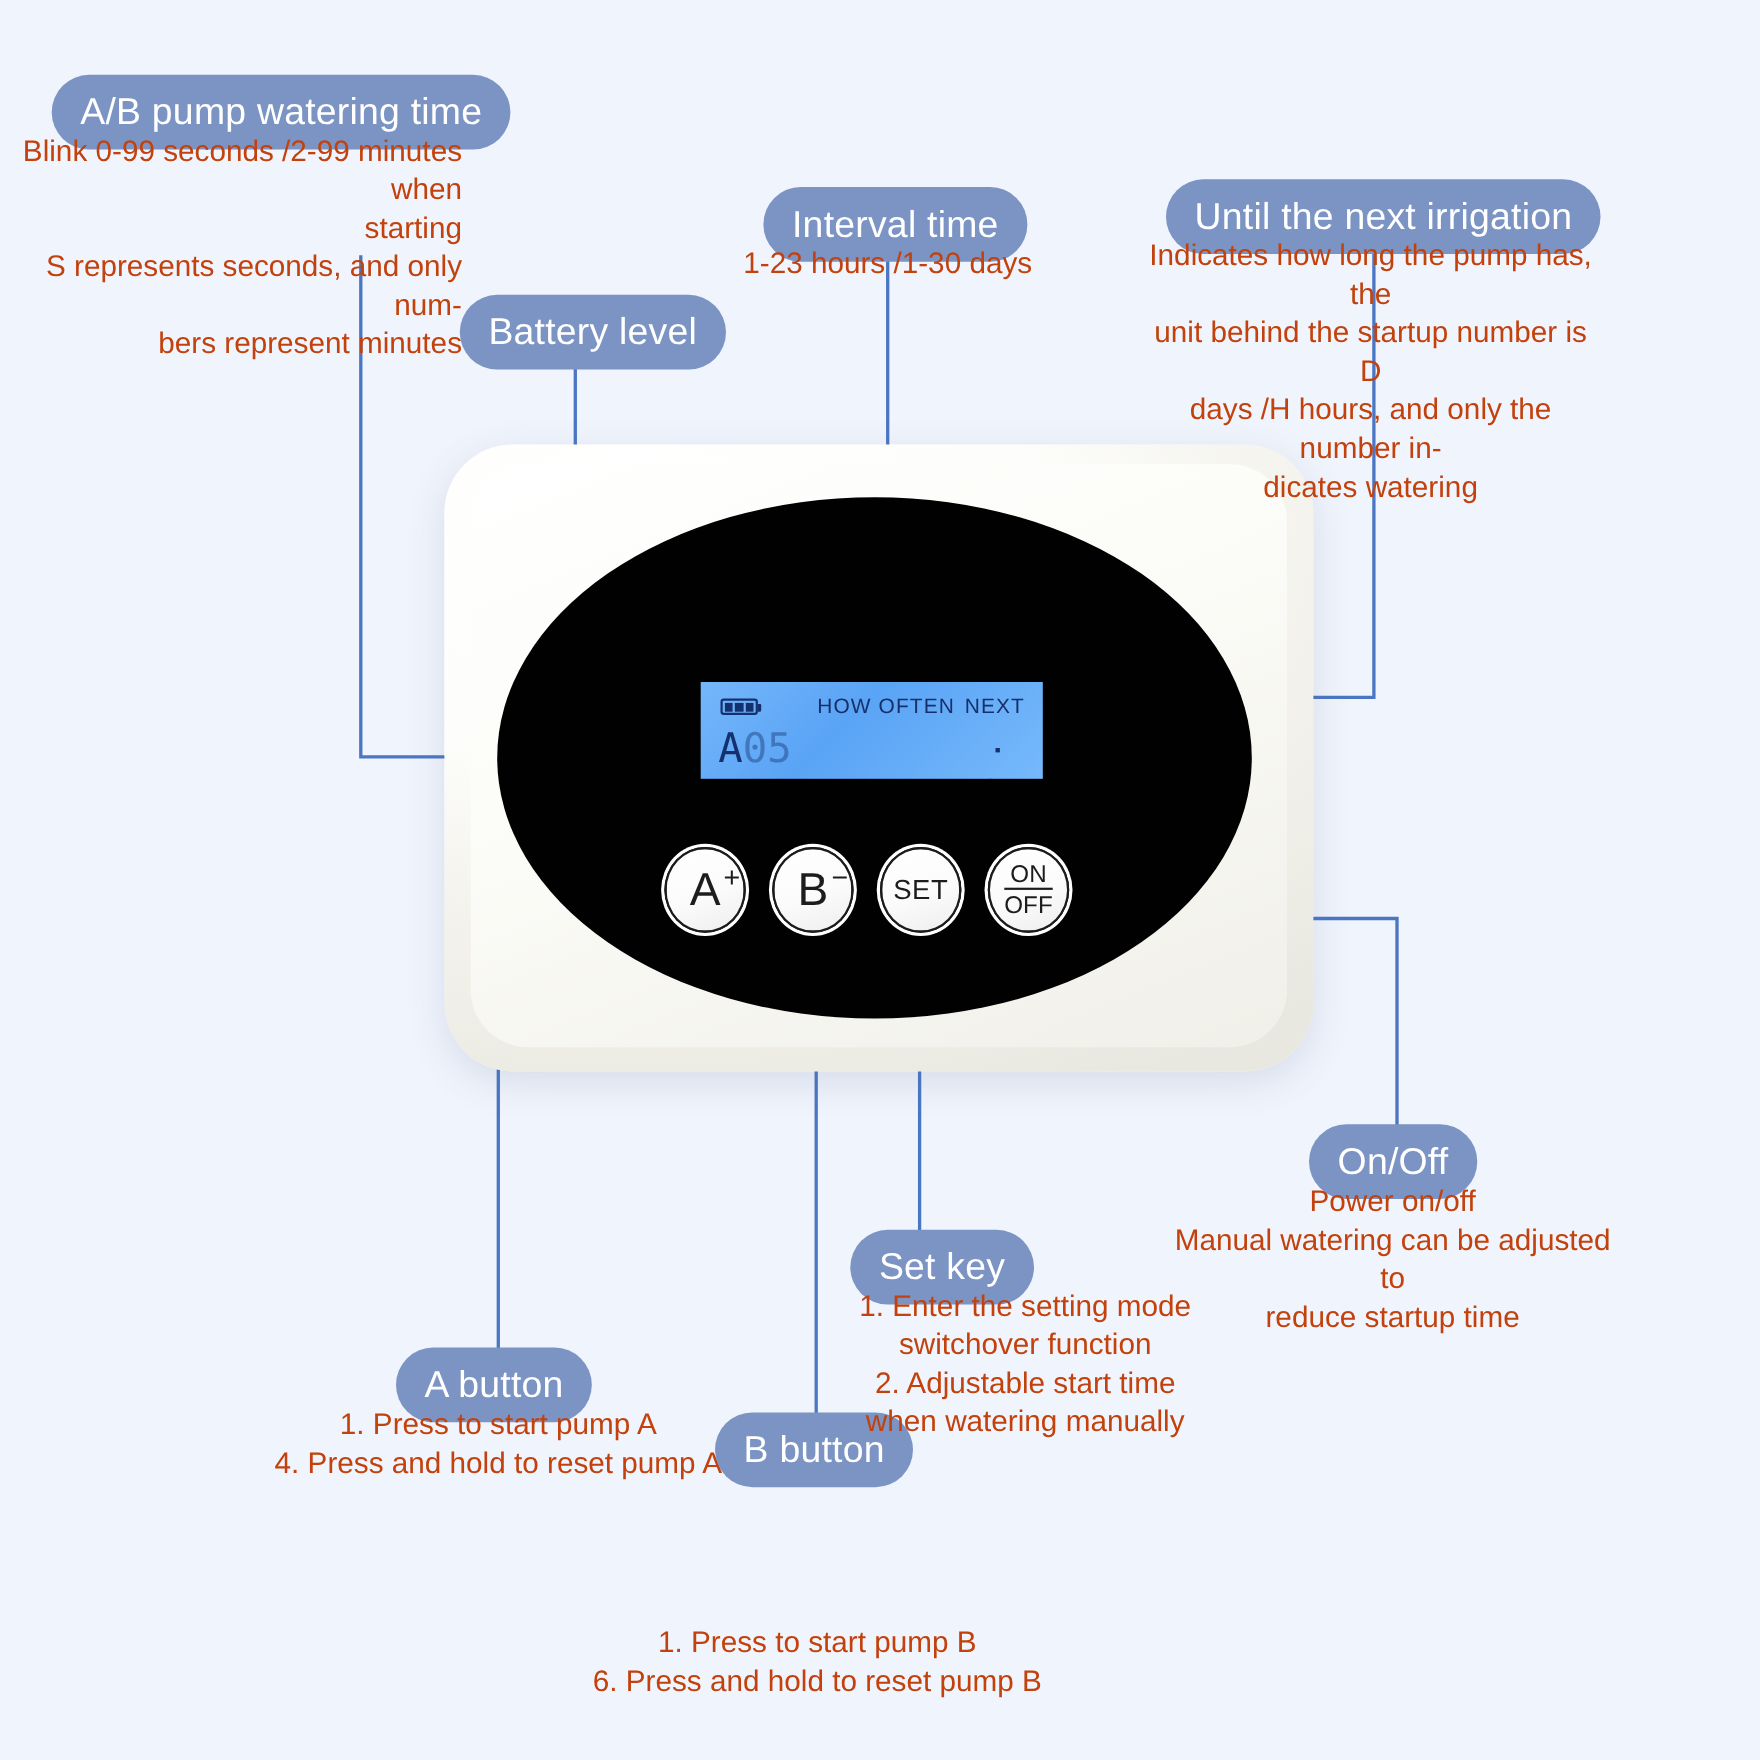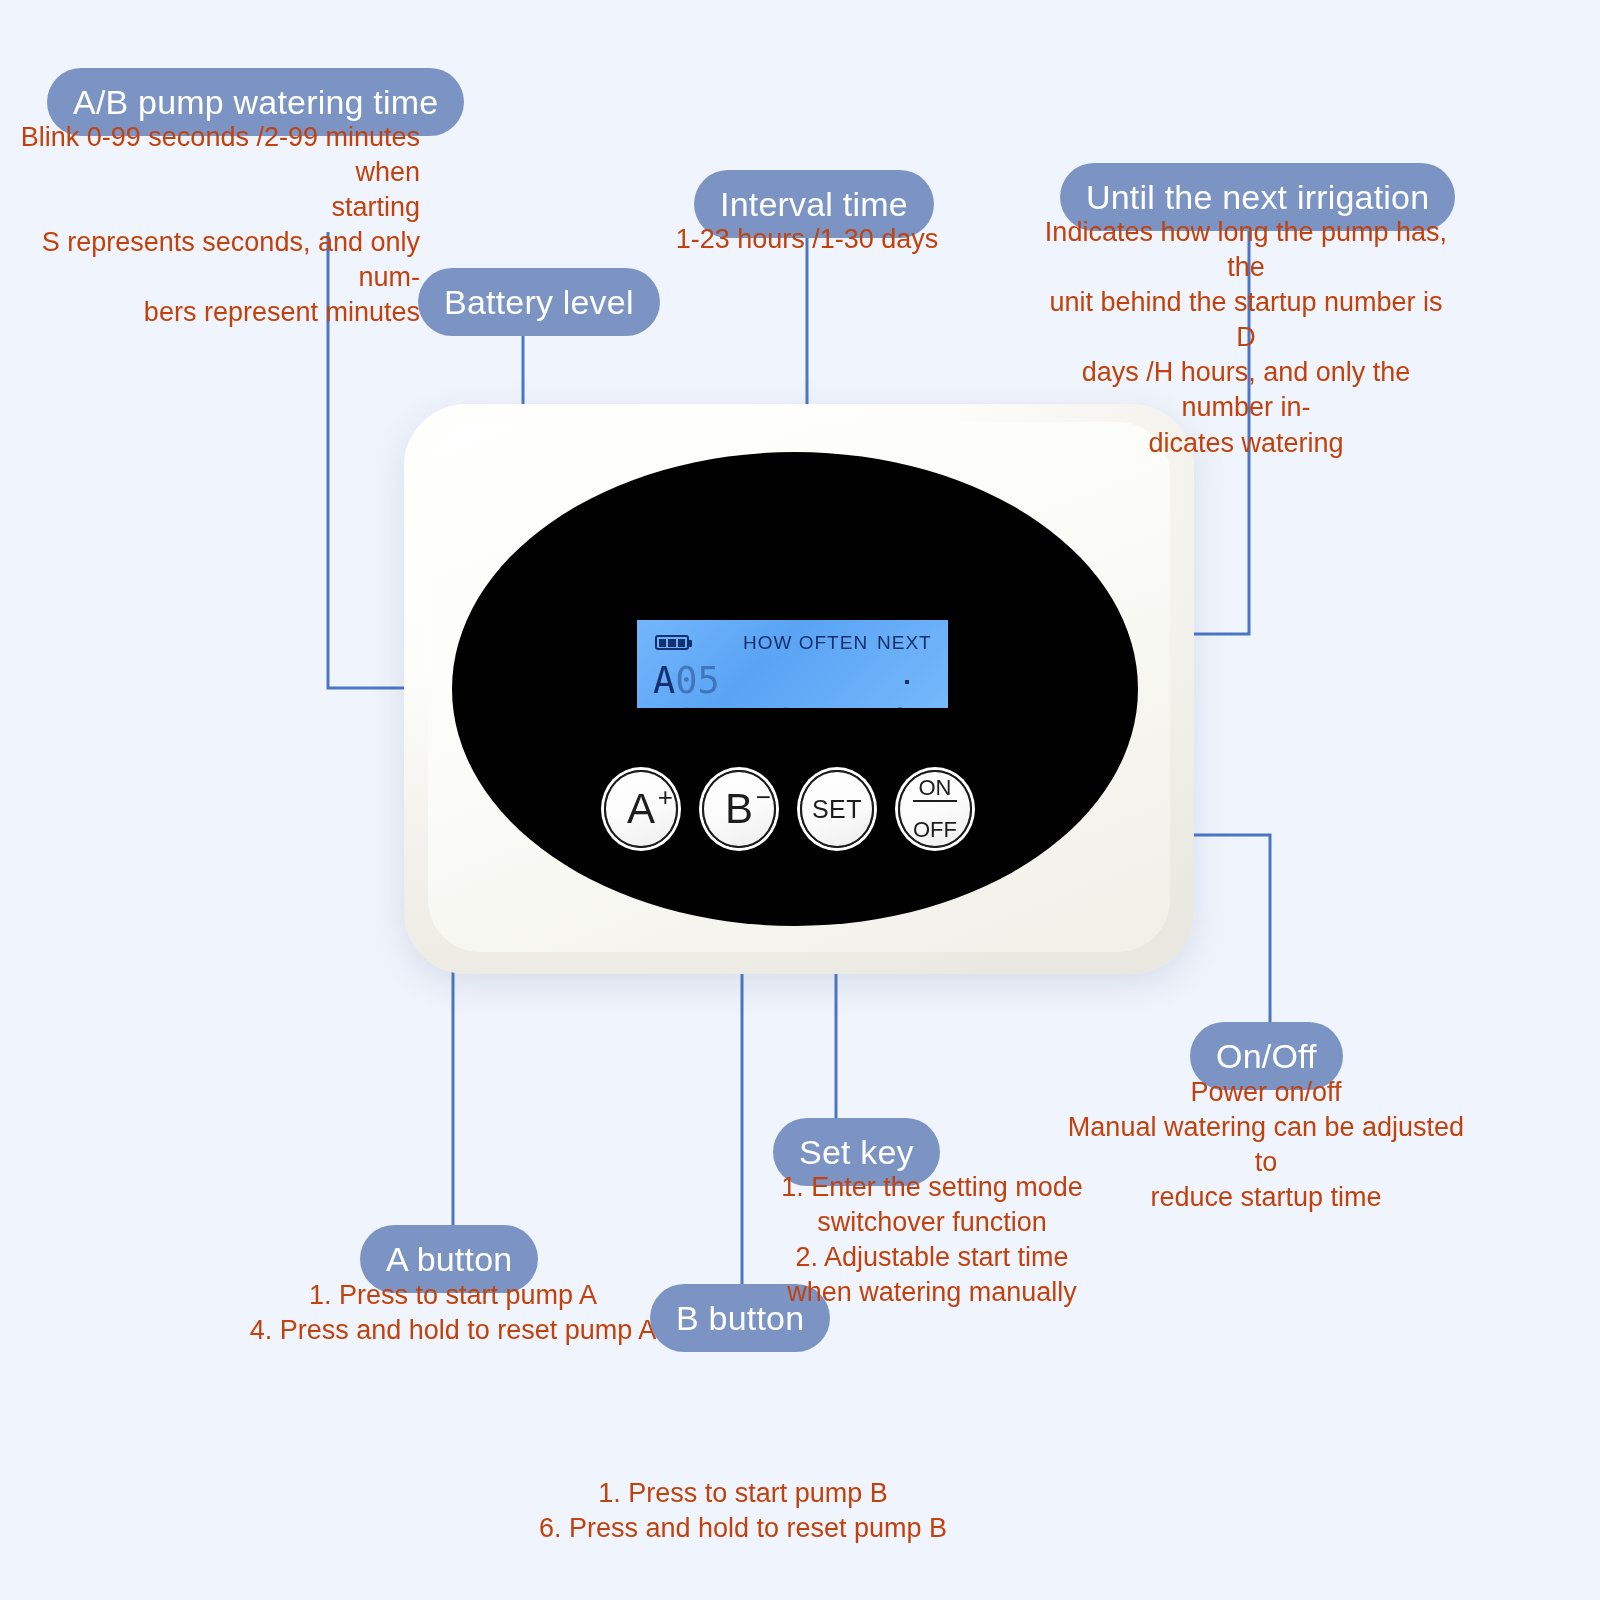--- a/index.html
+++ b/index.html
@@ -114,21 +114,21 @@
     border:2px solid #1c1c1c;
     box-shadow:0 0 0 3px #ffffff;
     display:flex; align-items:center; justify-content:center;
     color:#1d1d1d;
   }
   .btn .lab{ font-size:42px; line-height:1; position:relative; }
   .btn .sup{ position:absolute; top:-4px; right:-18px; font-size:26px; }
   .btnSet .lab{ font-size:25px; letter-spacing:.5px; }
   .btnPwr .lab{ font-size:22px; line-height:1.02; text-align:center; }
   .btnPwr .lab .on{ display:block; border-bottom:2px solid #1d1d1d; padding-bottom:1px; }
-  .btnPwr .lab .off{ display:block; padding-top:17px; }
+  .btnPwr .lab .off{ display:block; padding-top:3px; }
 
   #btnA{ left:604px; top:770px; }
   #btnB{ left:702px; top:770px; }
   #btnSet{ left:800px; top:770px; }
   #btnPwr{ left:898px; top:770px; }
 </style>
 </head>
 <body>
 
 <div id="stage">

